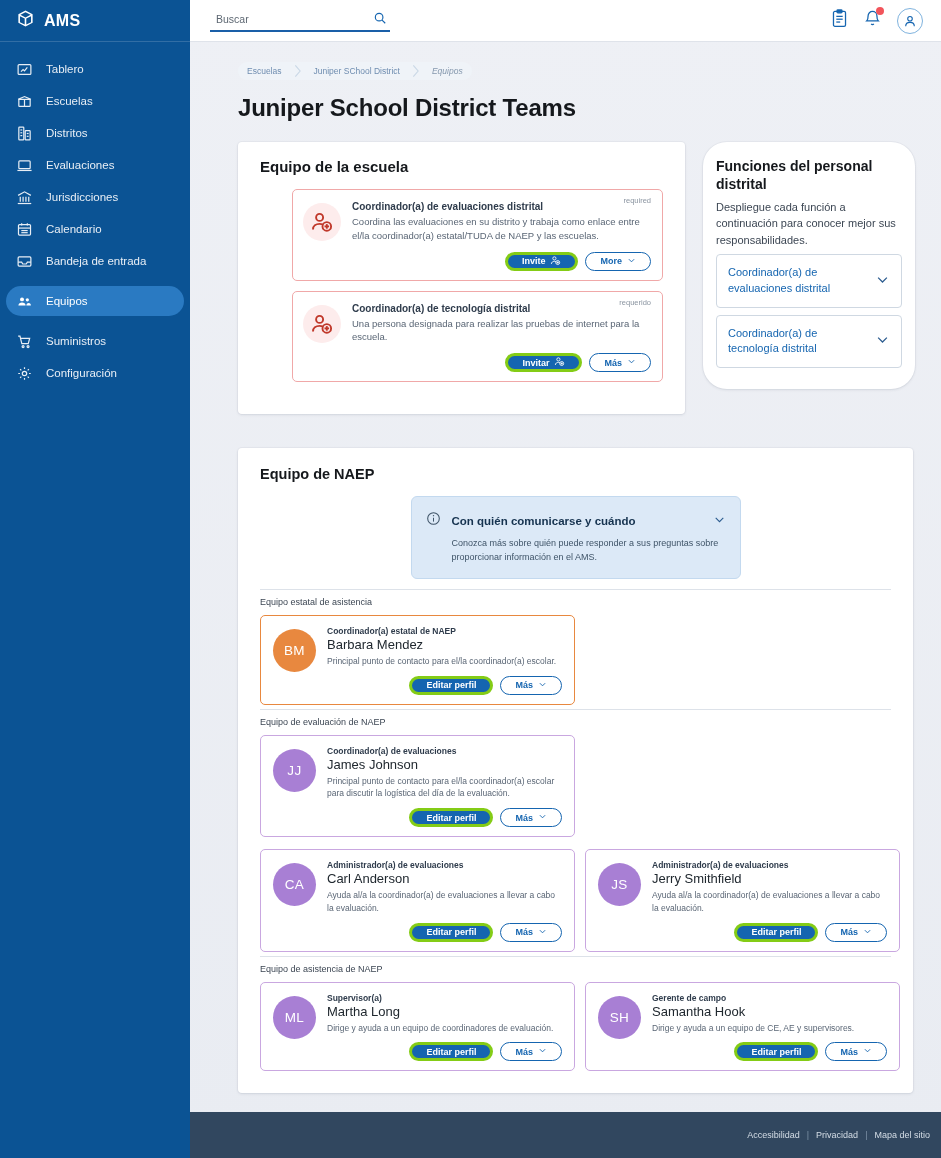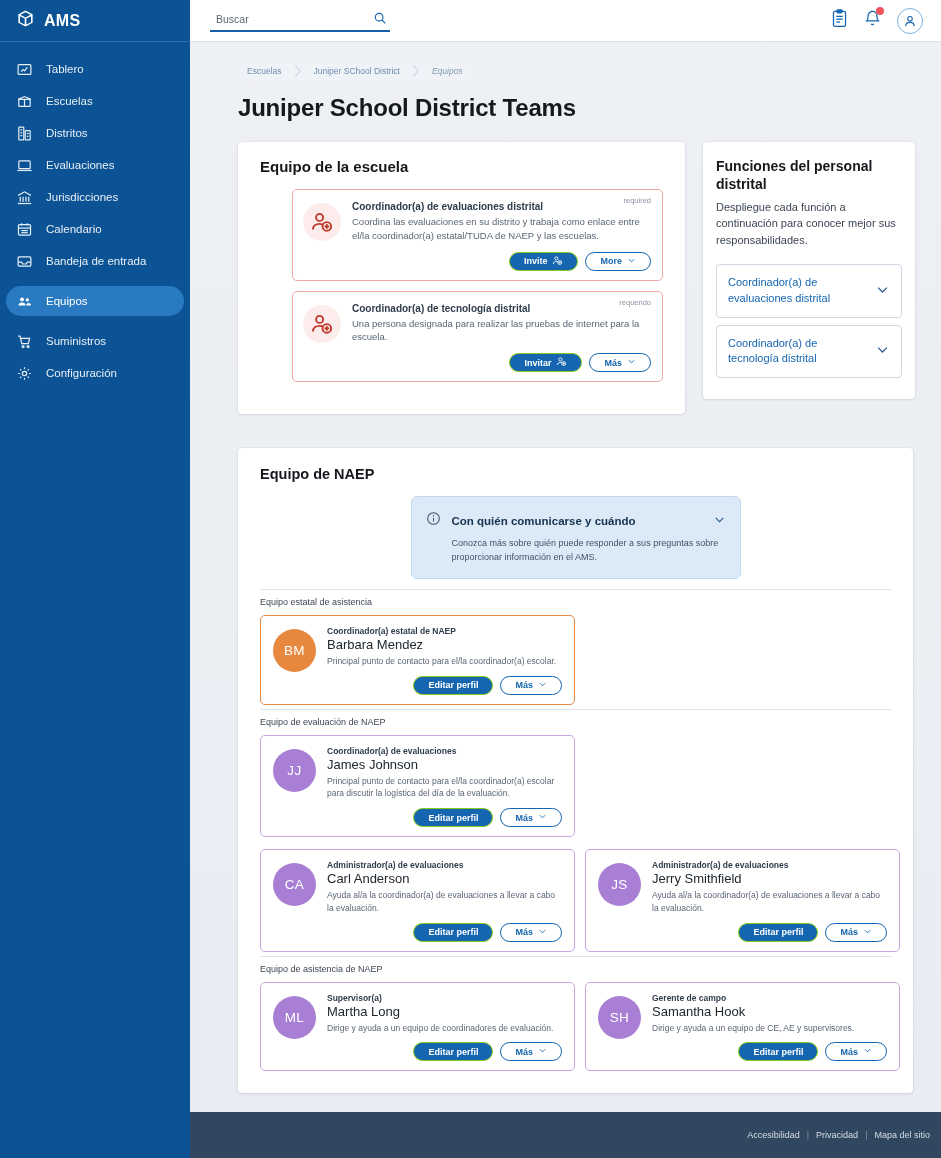--- a/index.html
+++ b/index.html
@@ -113,27 +113,27 @@
   .invite-body { flex: 1; min-width: 0; padding-top: 2px; }
   .invite-role { font-size: 10px; font-weight: bold; color: #2f3c4c; margin-bottom: 3px; }
   .invite-desc { font-size: 9.5px; color: #5a6675; line-height: 1.45; }
   .btn-row { display: flex; justify-content: flex-end; gap: 7px; margin-top: 9px; }
 
   .btn {
     display: inline-flex; align-items: center; justify-content: center; gap: 5px;
     height: 19px; padding: 0 14px; border-radius: 10px;
     font-size: 9px; font-weight: bold; cursor: pointer; white-space: nowrap;
   }
-  .btn-primary { background: #1565b0; color: #fff; border: 1px solid #84cc16; min-width: 56px; }
+  .btn-primary { background: #1565b0; color: #fff; border: 3px solid #84cc16; min-width: 56px; }
   .btn-outline { background: #fff; color: #1565b0; border: 1px solid #1565b0; min-width: 52px; }
 
   
-  .roles-card { width: 212px; flex: 0 0 212px; padding: 15px 13px 14px 13px; }
+  .roles-card { width: 212px; flex: 0 0 212px; padding: 15px 13px 14px 13px; border-radius: 24px; }
   .roles-title { font-size: 14px; font-weight: bold; color: #15181c; line-height: 1.32; margin-bottom: 5px; }
-  .roles-sub { font-size: 11px; color: #3c4653; line-height: 1.5; margin-bottom: 16px; }
+  .roles-sub { font-size: 11px; color: #3c4653; line-height: 1.5; margin-bottom: 6px; }
   .accordion {
     border: 1px solid #cfd8e2; border-radius: 4px; background: #fff;
     padding: 10px 11px; display: flex; align-items: center; gap: 8px;
     margin-bottom: 7px; cursor: pointer;
   }
   .accordion-label { flex: 1; font-size: 11px; color: #1565b0; line-height: 1.42; }
 
   
   .naep-card { margin-top: 34px; width: 675px; padding: 18px 22px 22px 22px; }
   .naep-h { font-size: 14.5px; font-weight: bold; color: #15181c; margin-bottom: 14px; }

